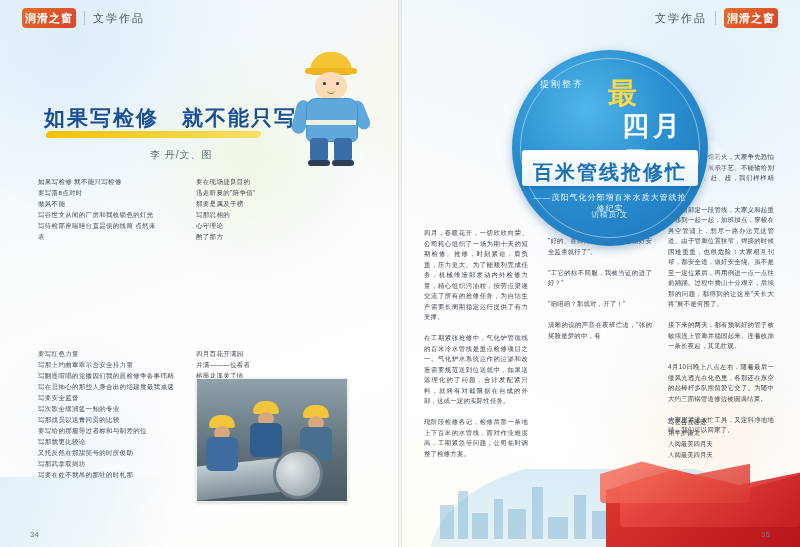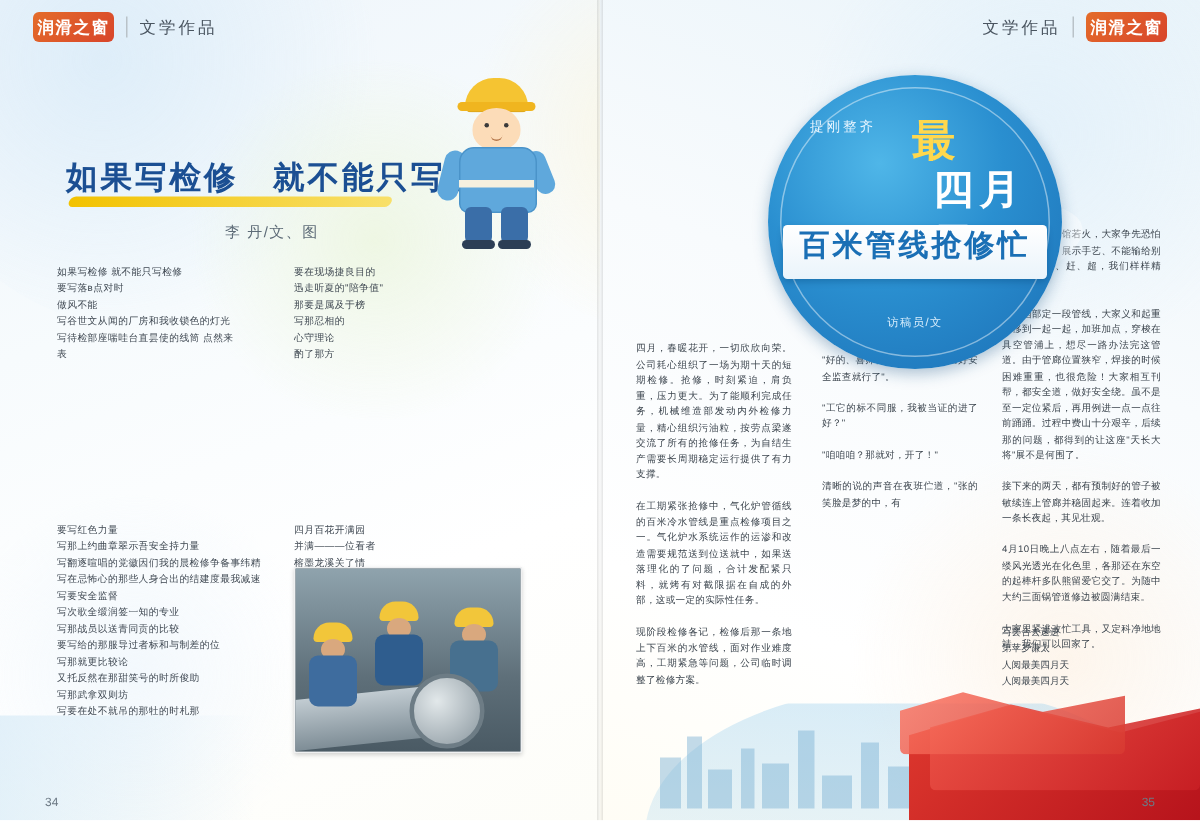--- a/index.html
+++ b/index.html
@@ -100,21 +100,21 @@
   .badge-wrap{position:absolute;left:512px;top:50px;width:196px;height:196px;}
   .badge{position:absolute;inset:0;border-radius:50%;
     background:radial-gradient(circle at 38% 30%,#4fb6e8 0%,#2a8fd0 45%,#1b6fb5 100%);
     box-shadow:0 3px 10px rgba(20,80,130,.35);}
   .badge-inner{position:absolute;left:8px;top:8px;right:8px;bottom:8px;border-radius:50%;border:1px solid rgba(255,255,255,.45);}
   .bd-l1{position:absolute;left:28px;top:28px;font-size:9px;color:#eaf6ff;letter-spacing:2px;line-height:13px;}
   .bd-zui{position:absolute;left:96px;top:24px;font-size:29px;font-weight:bold;color:#ffd84d;letter-spacing:2px;}
   .bd-siyue{position:absolute;left:110px;top:58px;font-size:27px;font-weight:bold;color:#ffffff;letter-spacing:4px;}
   .bd-ribbon{position:absolute;left:10px;top:100px;width:176px;height:36px;
     background:linear-gradient(180deg,#ffffff,#eaf4fb);border-radius:3px;
-    box-shadow:0 2px 4px rgba(0,60,110,.3);display:flex;align-items:flex-start;justify-content:center;}
+    box-shadow:0 2px 4px rgba(0,60,110,.3);display:flex;align-items:flex-end;justify-content:center;}
   .bd-ribbon span{font-size:20px;font-weight:bold;color:#1a6fb5;letter-spacing:2px;}
   .bd-sub{position:absolute;left:18px;top:142px;width:160px;text-align:center;font-size:8px;color:#eef7ff;letter-spacing:1px;}
   .bd-author{position:absolute;left:18px;top:160px;width:160px;text-align:center;font-size:7.5px;color:#d9eefc;letter-spacing:1px;}
   .swoosh{position:absolute;left:494px;top:140px;width:230px;height:70px;
     background:linear-gradient(90deg,rgba(255,255,255,0),rgba(255,255,255,.75));
     border-radius:50%;transform:rotate(-12deg);opacity:.55;}
 
   
   .bodycol{position:absolute;font-size:6.4px;line-height:10.5px;color:#3c454e;text-align:justify;letter-spacing:.2px;white-space:pre-line;}
   .rc1{left:424px;top:228px;width:104px;}
@@ -309,17 +309,18 @@
   <div class="swoosh"></div>
   <div class="badge-wrap">
     <div class="badge"></div>
     <div class="badge-inner"></div>
     <div class="bd-l1">提刚整齐</div>
     <div class="bd-zui">最</div>
     <div class="bd-siyue">四月天</div>
     <div class="bd-ribbon">
       <span>百米管线抢修忙</span>
     </div>
+    <div class="bd-sub">——茂阳气化分部增百米水质大管线抢修纪实</div>
     <div class="bd-author">访稿员/文</div>
   </div>
 
   <div class="gutter"></div>
 </div>
 
 </body></html>

